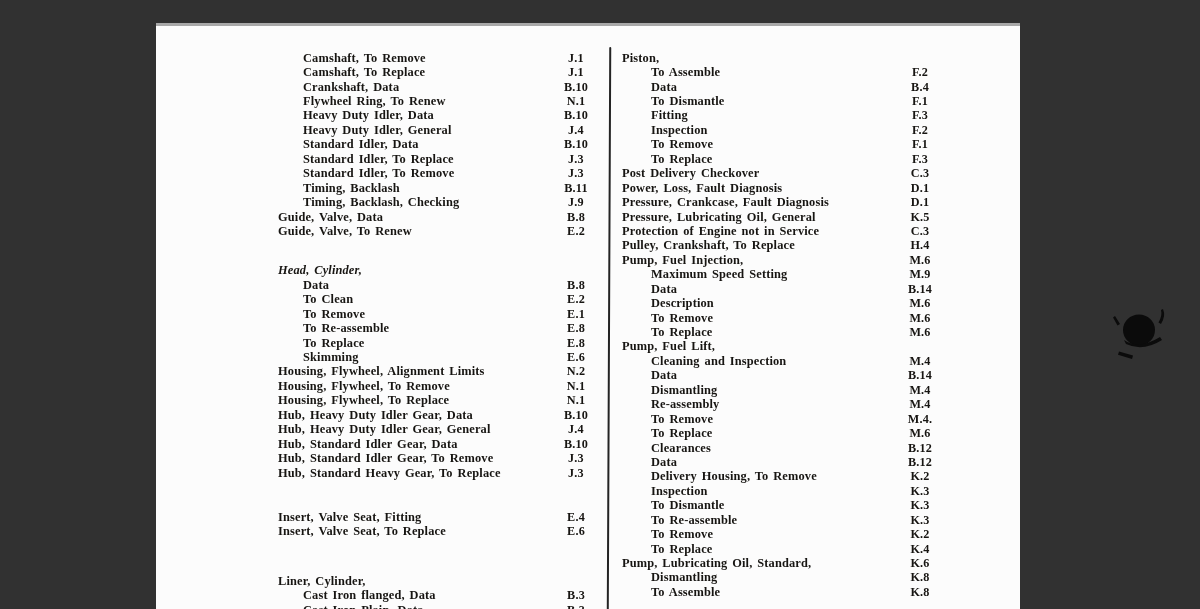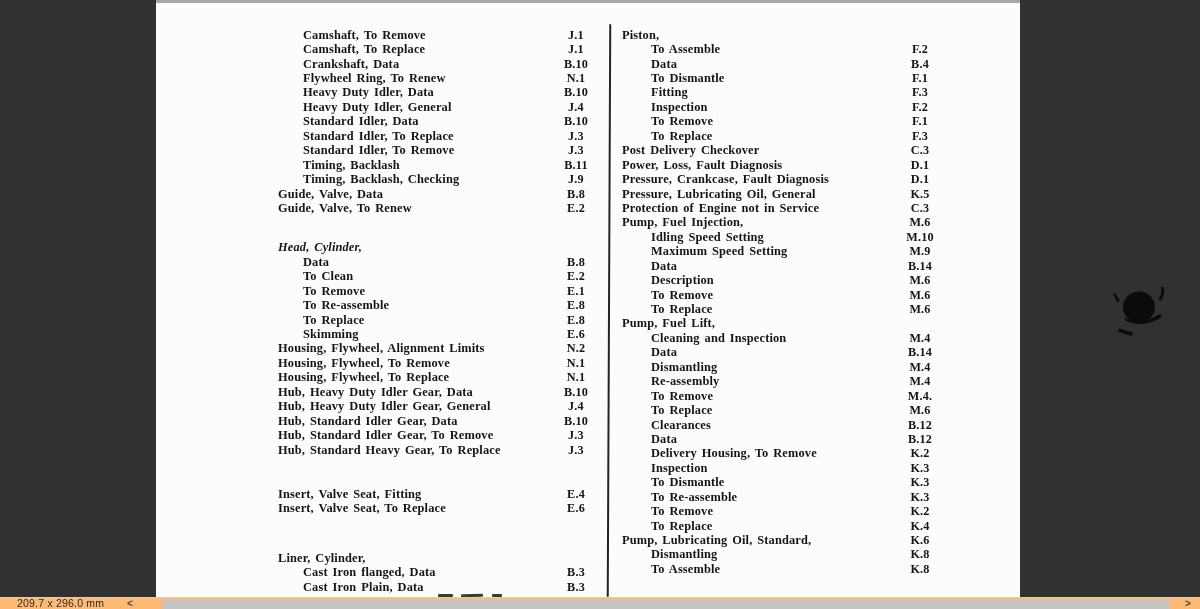--- a/index.html
+++ b/index.html
@@ -1,21 +1,21 @@
 <!DOCTYPE html>
 <html><head>
 <meta charset="utf-8">
 <style>
   html,body{margin:0;padding:0;}
   body{
     width:1200px;height:609px;overflow:hidden;
     background:#313131;
     font-family:"Liberation Serif", serif;
   }
-  .stage{position:relative;width:1200px;height:548px;}
+  .stage{position:relative;width:1200px;height:548px;margin-top:23px;}
 
   
   .sidebar{position:absolute;top:0;height:597px;background:#313131;}
   .sidebar-left{left:0;width:156px;}
   .sidebar-right{left:1020px;width:180px;}
   .chrome-top-line{position:absolute;left:0;top:0;width:1200px;height:2px;background:#1c1c1c;}
 
   
   .page{
     position:absolute;left:156px;top:0;width:864px;height:597px;
@@ -267,26 +267,26 @@
         </div>
         <div class="row">
           <span class="lbl i0">Pressure, Lubricating Oil, General</span>
           <span class="pg">K.5</span>
         </div>
         <div class="row">
           <span class="lbl i0">Protection of Engine not in Service</span>
           <span class="pg">C.3</span>
         </div>
         <div class="row">
+          <span class="lbl i0">Pulley, Crankshaft, To Replace</span>
+          <span class="pg">H.4</span>
+        </div>
+        <div class="row">
           <span class="lbl i0">Pump, Fuel Injection,</span>
           <span class="pg">M.6</span>
-        </div>
-        <div class="row">
-          <span class="lbl i1">Idling Speed Setting</span>
-          <span class="pg">M.10</span>
         </div>
         <div class="row">
           <span class="lbl i1">Maximum Speed Setting</span>
           <span class="pg">M.9</span>
         </div>
         <div class="row">
           <span class="lbl i1">Data</span>
           <span class="pg">B.14</span>
         </div>
         <div class="row">

